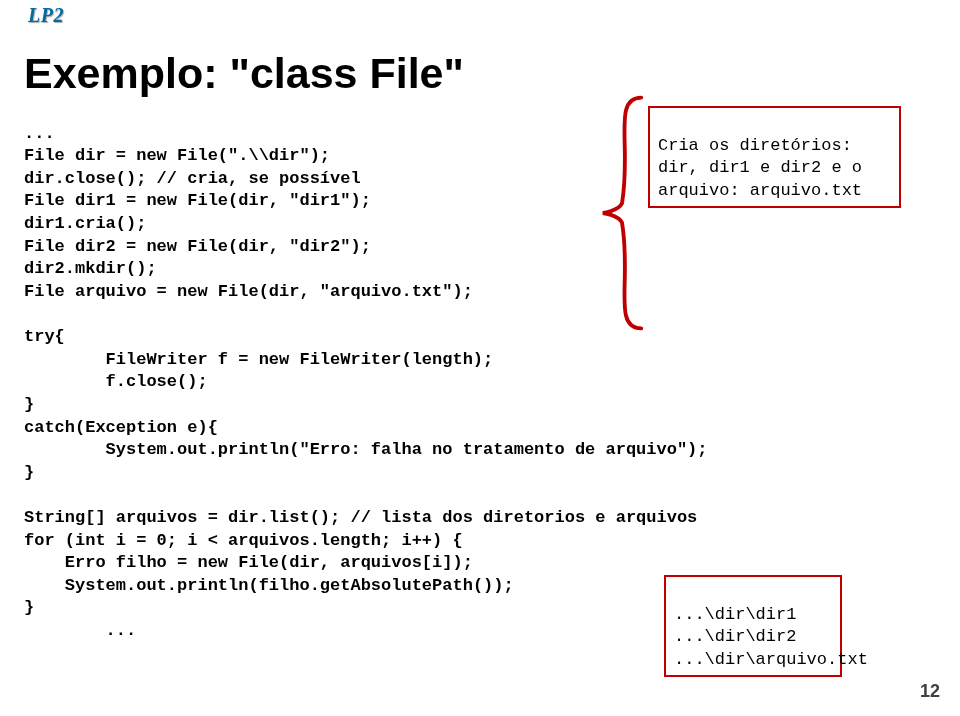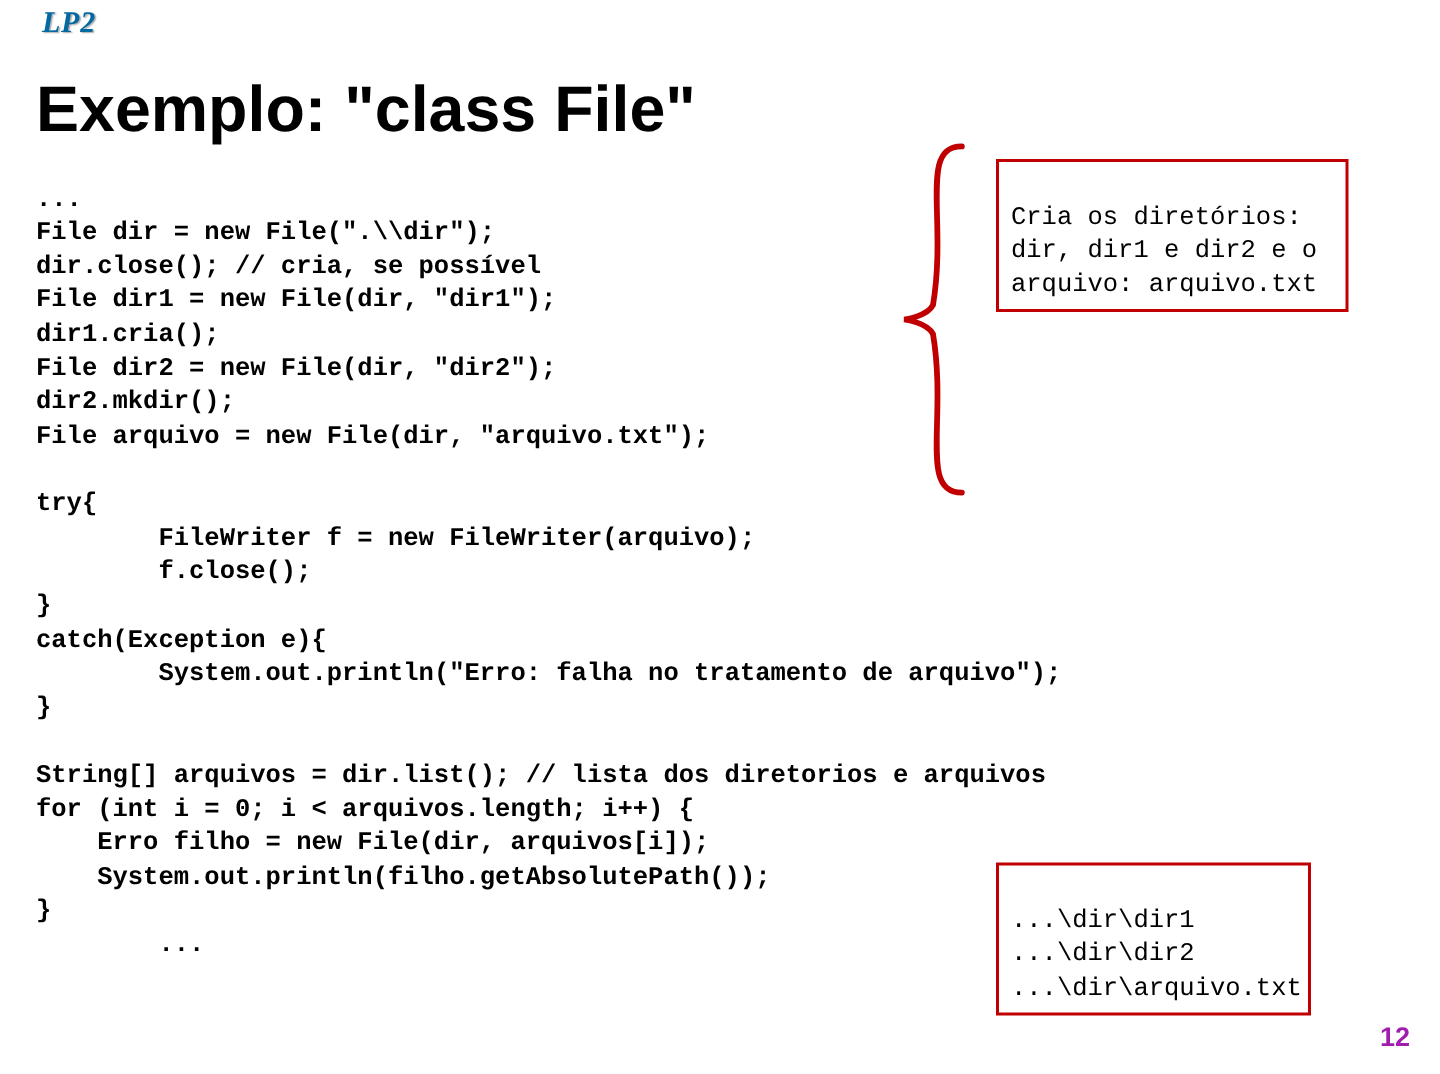--- a/index.html
+++ b/index.html
@@ -46,31 +46,31 @@
       border: 2px solid #c00000;
       background: #fff;
       font-family: "Courier New", monospace;
       font-size: 17px;
       line-height: 1.33;
       color: #000;
       padding: 4px 8px;
       white-space: pre;
       font-weight: normal;
     }
-    .callout1 { left: 640px; top: 6px; width: 235px; }
-    .callout2 { left: 640px; top: 475px; width: 210px; }
+    .callout1 { left: 624px; top: 6px; width: 253px; }
+    .callout2 { left: 640px; top: 475px; width: 178px; }
     .brace-svg { position: absolute; left: 558px; top: -12px; width: 80px; height: 250px; }
     .page-num {
       position: absolute;
       right: 20px;
       bottom: 14px;
       font-family: Arial, sans-serif;
       font-weight: bold;
       font-size: 18px;
-      color: #a21caf;
+      color: #404040;
     }
     .mono-i { }
   </style>
 </head>
 <body>
 
 <div class="header">
   <div class="left">
     <span class="course-code">LP2</span>
   </div>
@@ -82,21 +82,21 @@
 <span>...</span>
 <span>File dir = new File(".\\dir");</span>
 <span>dir.close(); // cria, se possível</span>
 <span>File dir1 = new File(dir, "dir1");</span>
 <span>dir1.cria();</span>
 <span>File dir2 = new File(dir, "dir2");</span>
 <span>dir2.mkdir();</span>
 <span>File arquivo = new File(dir, "arquivo.txt");</span>
 <span></span>
 <span>try{</span>
-<span>        FileWriter f = new FileWriter(arquivo);</span>
+<span>        FileWriter f = new FileWriter(length);</span>
 <span>        f.close();</span>
 <span>}</span>
 <span>catch(Exception e){</span>
 <span><span>        System.</span><span class="mono-i">out</span><span>.println("Erro: falha no tratamento de arquivo");</span></span>
 <span>}</span>
 <span></span>
 <span>String[] arquivos = dir.list(); // lista dos diretorios e arquivos</span>
 <span>for (int i = 0; i &lt; arquivos.length; i++) {</span>
 <span>    Erro filho = new File(dir, arquivos[i]);</span>
 <span><span>    System.</span><span class="mono-i">out</span><span>.println(filho.getAbsolutePath());</span></span>

